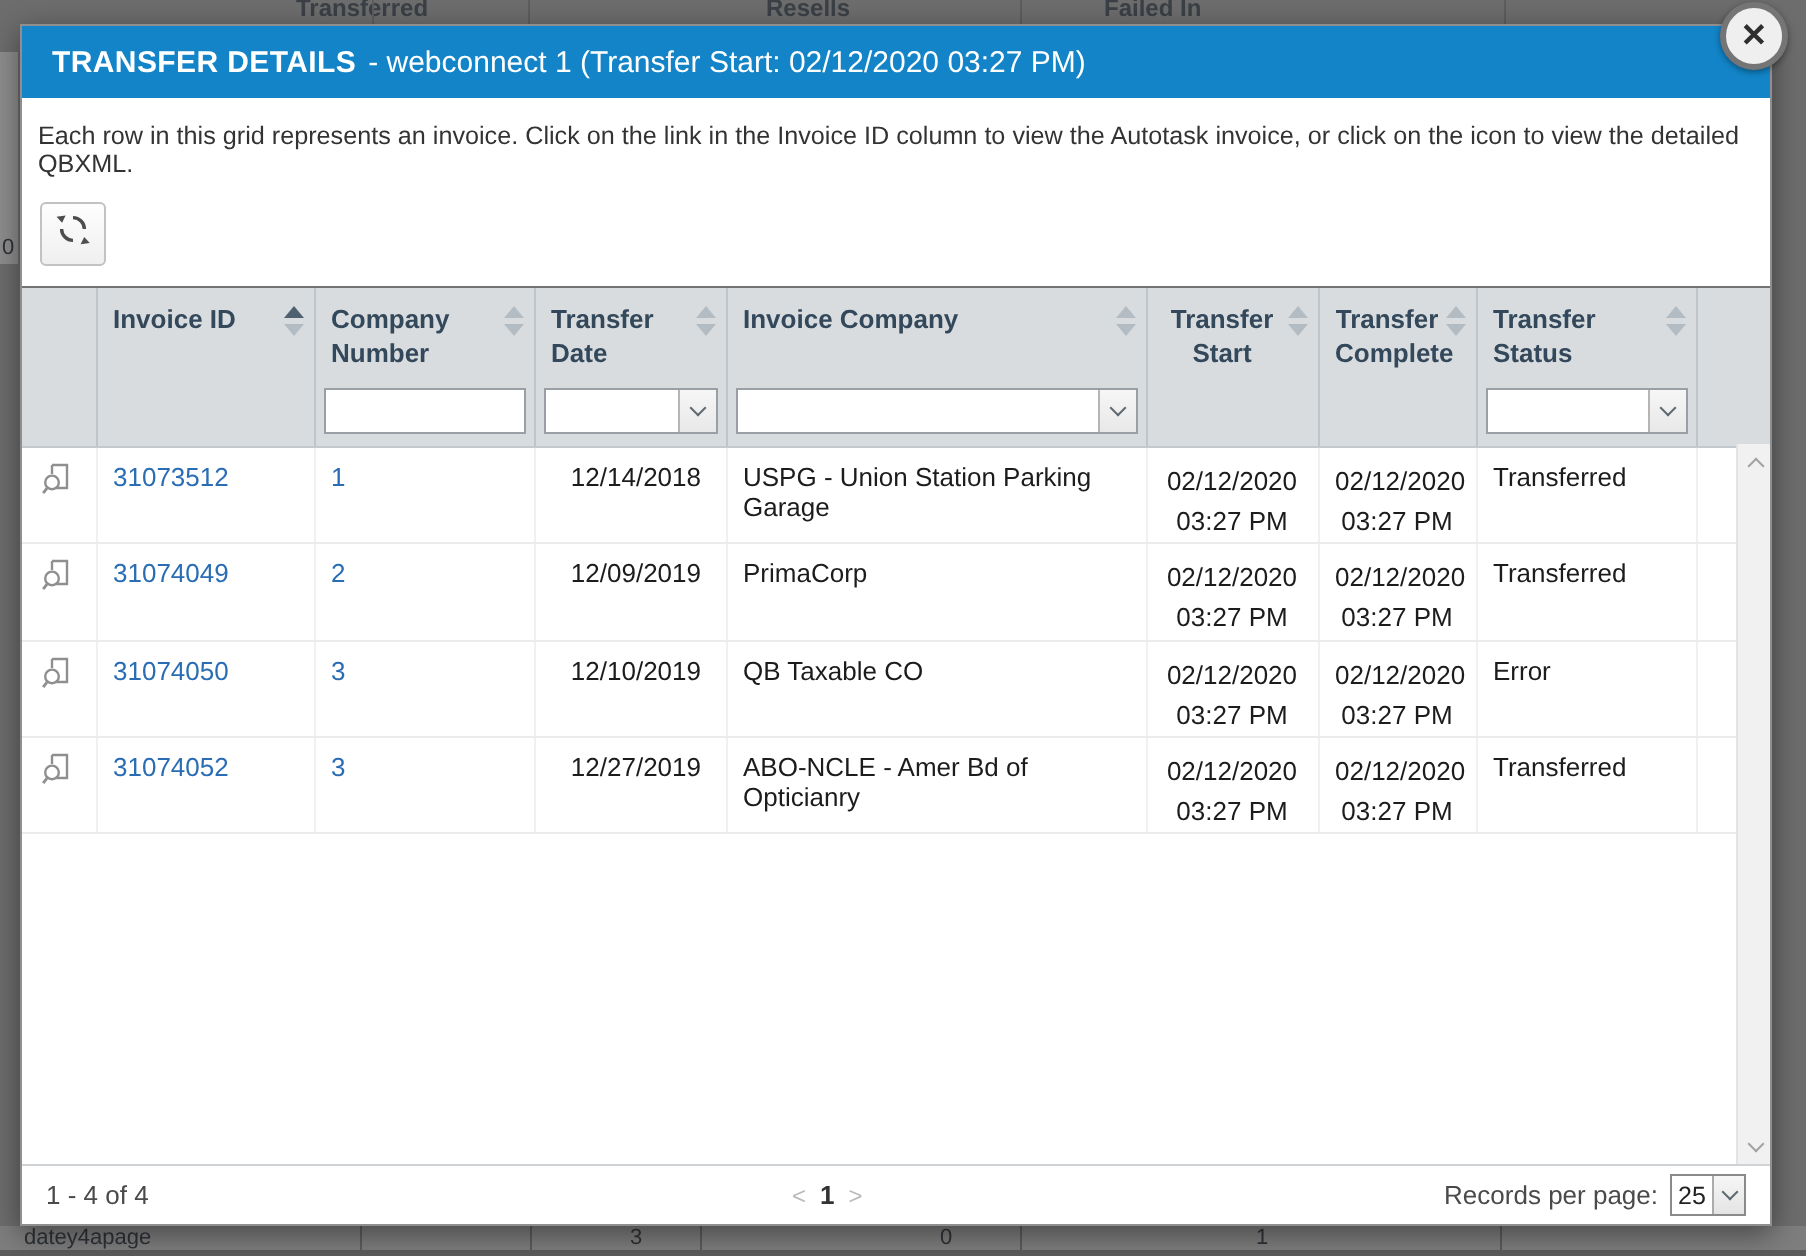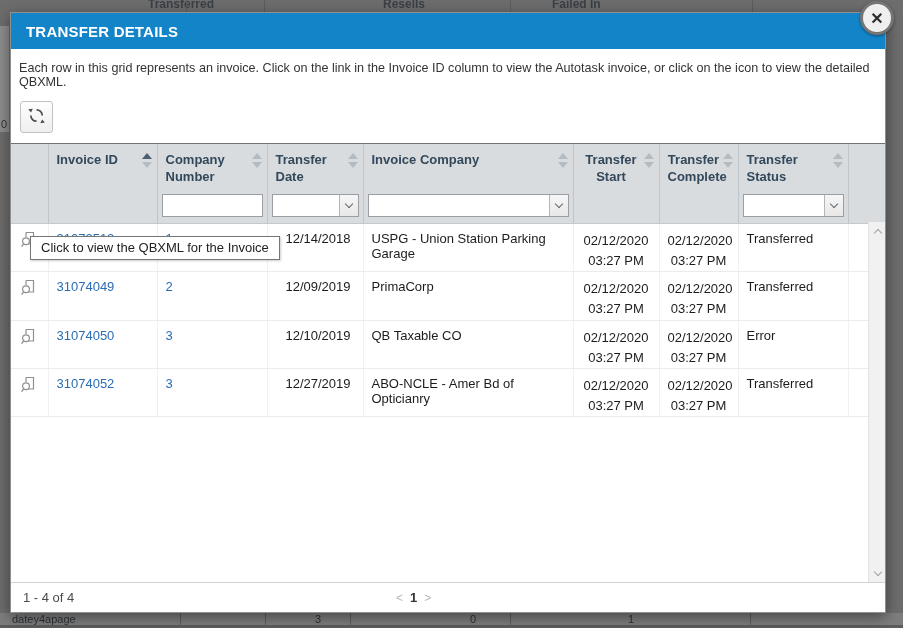--- a/index.html
+++ b/index.html
@@ -164,20 +164,21 @@
 </div>
 
 <div class="modal">
 
   <div class="close-btn">
     <span>✕</span>
   </div>
 
   <div class="modal-header">
     <span class="modal-title">TRANSFER DETAILS</span>
+    <span class="modal-subtitle">- webconnect 1 (Transfer Start: 02/12/2020 03:27 PM)</span>
   </div>
 
   <div class="modal-desc">Each row in this grid represents an invoice. Click on the link in the Invoice ID column to view the Autotask invoice, or click on the icon to view the detailed QBXML.</div>
 
   <div class="toolbar">
     <div class="refresh-btn">
       <span>
         <svg width="17" height="17" viewBox="0 0 17 17">
           <path d="M 8.5 2.8 A 5.7 5.7 0 0 1 14.2 8.5" fill="none" stroke="#4d4d4d" stroke-width="1.7"></path>
           <path d="M 8.5 14.2 A 5.7 5.7 0 0 1 2.8 8.5" fill="none" stroke="#4d4d4d" stroke-width="1.7"></path>
@@ -377,23 +378,31 @@
     <div class="vscroll">
       <div class="sb-arrow sb-up">
           <span class="sb-chev"></span>
         </div>
       <div class="sb-arrow sb-down">
           <span class="sb-chev"></span>
         </div>
     </div>
   </div>
 
-  <div class="tooltip">Click to view the QBXML for the Invoice</div>
 
   <div class="grid-footer">
     <span>1 - 4 of 4</span>
     <span class="pager">
       <span class="pg-arrow">&lt;</span>
       <span class="pg-num">1</span>
       <span class="pg-arrow">&gt;</span>
     </span>
+    <span class="records">
+      <span>Records per page:</span>
+      <span class="records-select">
+        <span class="records-val">25</span>
+        <span class="records-btn">
+            <span class="chev"></span>
+          </span>
+      </span>
+    </span>
   </div>
 </div>
 
 </body></html>

